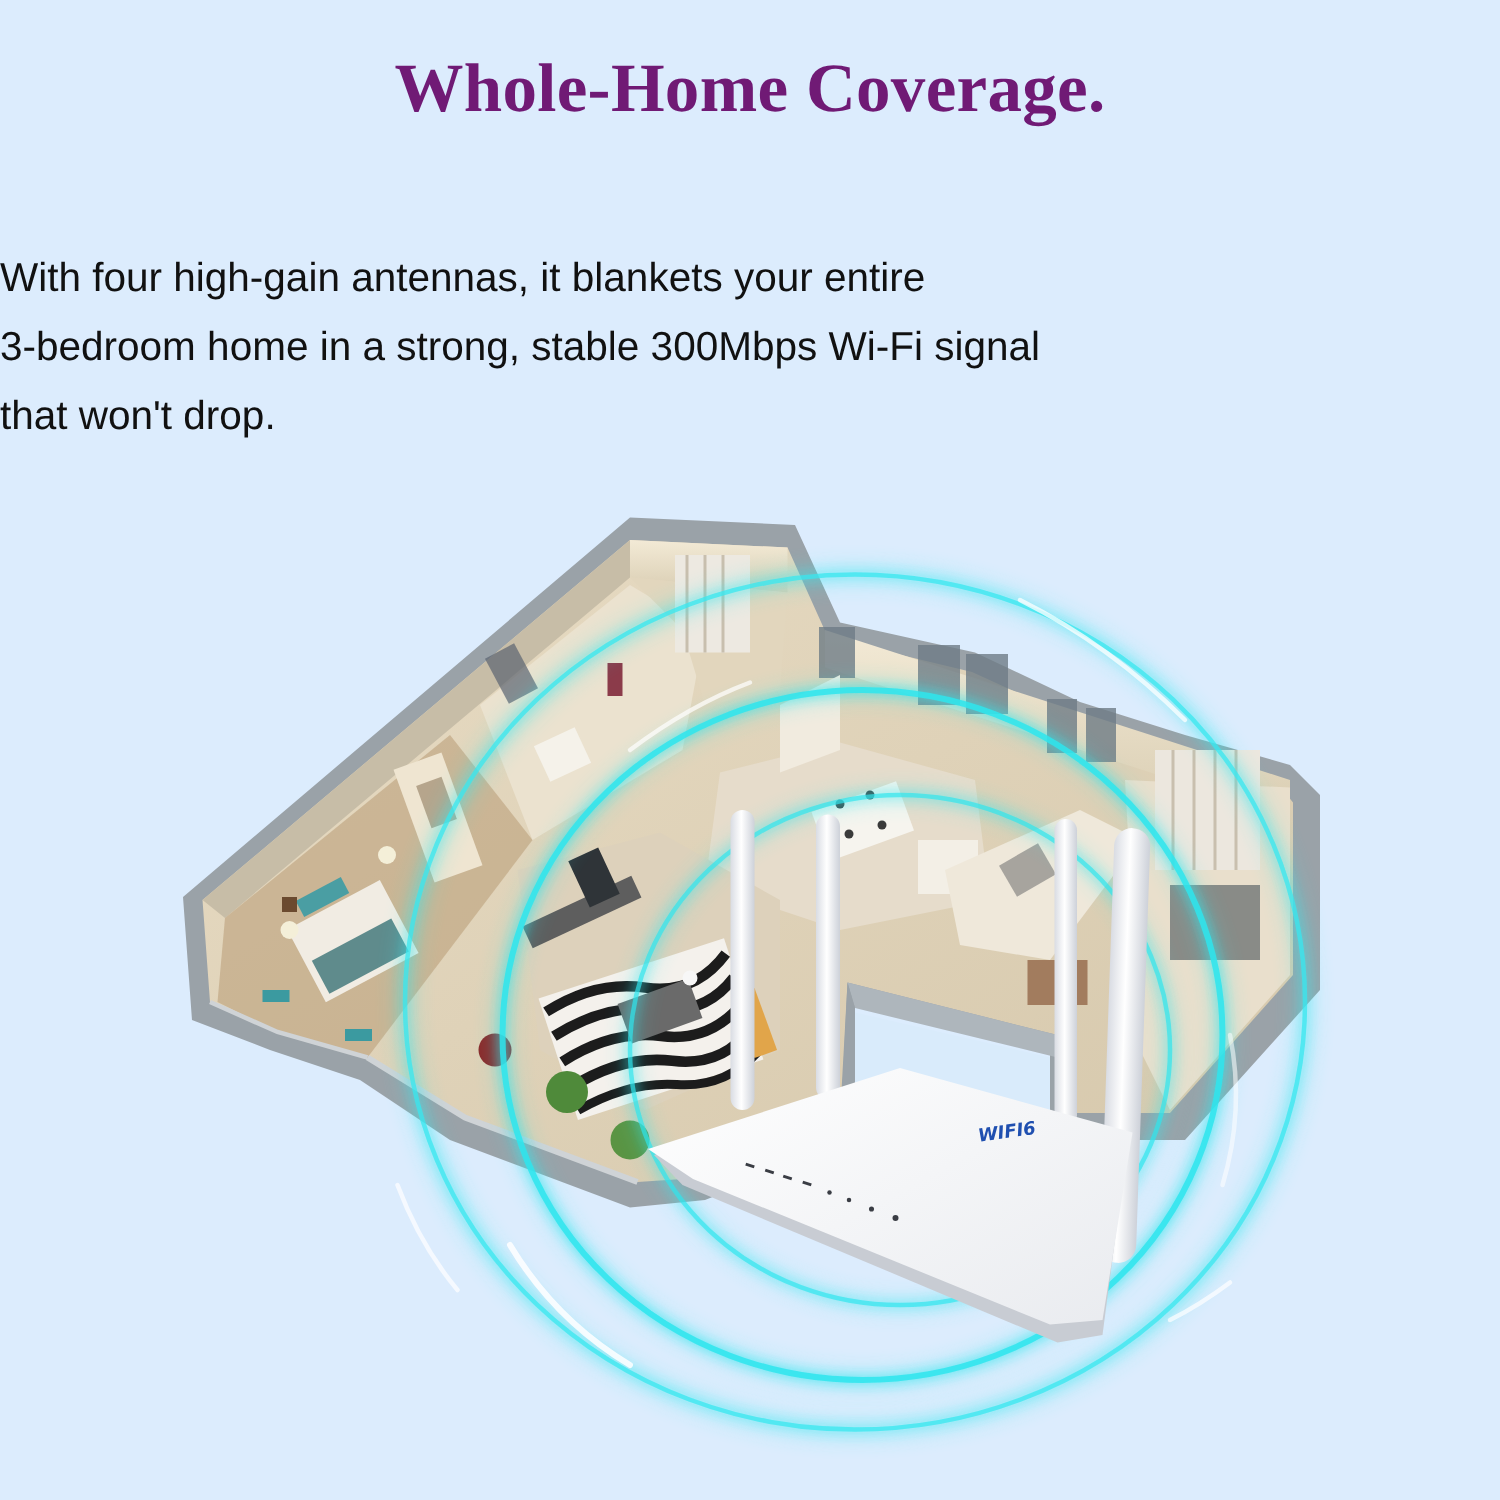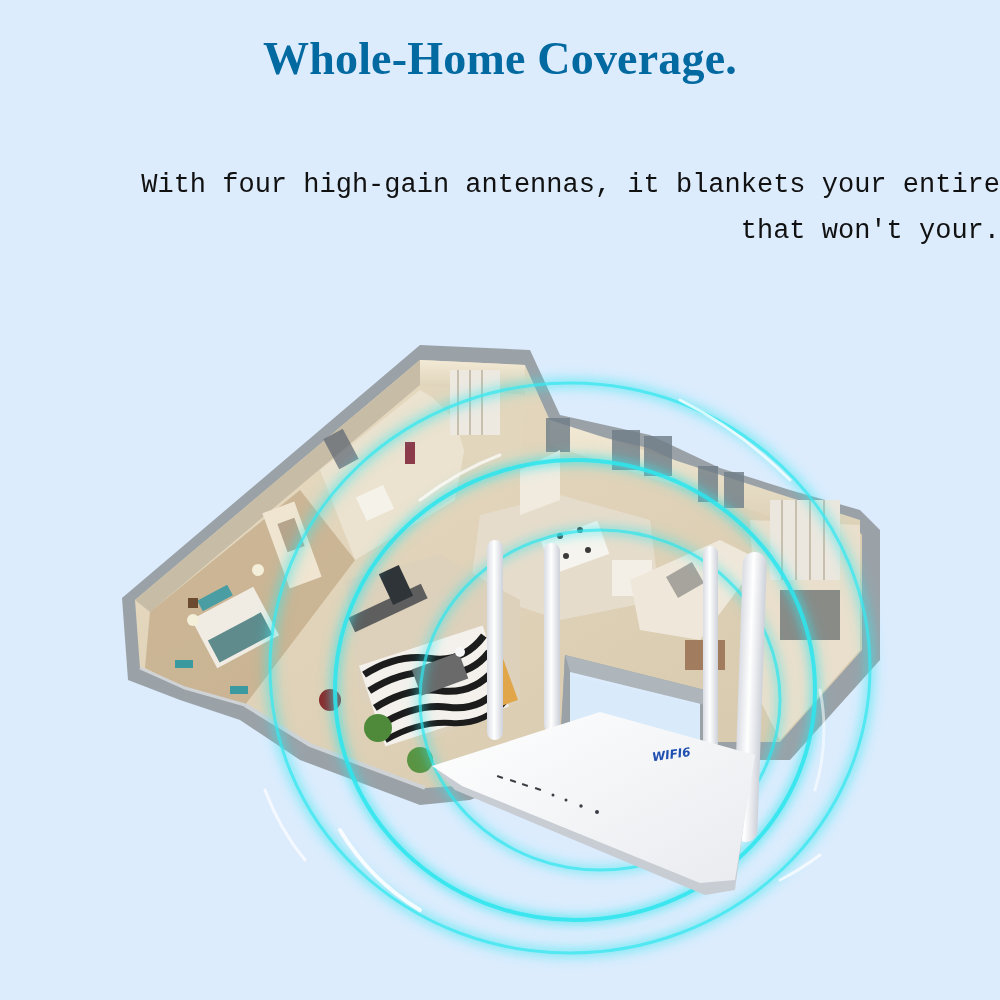--- a/index.html
+++ b/index.html
@@ -19,31 +19,31 @@
     .headline {
       position: absolute;
       left: 0;
       top: 30px;
       width: 1000px;
       text-align: center;
       font-family: "Liberation Serif", "DejaVu Serif", serif;
       font-weight: bold;
       font-size: 46px;
       line-height: 58px;
-      color: #0369a1;
+      color: #701a75;
       letter-spacing: 0.2px;
     }
     .headline div { display: block; }
     .subtext {
       position: absolute;
       left: 0;
       top: 162px;
       width: 1000px;
-      text-align: right;
-      font-family: Liberation Mono, monospace;
+      text-align: left;
+      font-family: Liberation Sans, sans-serif;
       font-size: 27px;
       line-height: 46px;
       color: #111;
     }
     .subtext div { display: block; }
     .scene {
       position: absolute;
       left: 0;
       top: 0;
       width: 1000px;
@@ -54,21 +54,22 @@
 <body>
 
 <div class="canvas">
 
   <div class="headline">
     <div>Whole-Home Coverage.</div>
   </div>
 
   <div class="subtext">
     <div>With four high-gain antennas, it blankets your entire</div>
-    <div>that won't your.</div>
+    <div>3-bedroom home in a strong, stable 300Mbps Wi-Fi signal</div>
+    <div>that won't drop.</div>
   </div>
 
   <svg class="scene" viewBox="0 0 1000 1000" xmlns="http://www.w3.org/2000/svg">
     <defs>
       <filter id="glow" x="-20%" y="-20%" width="140%" height="140%">
         <feGaussianBlur stdDeviation="4" result="b"></feGaussianBlur>
         <feMerge>
             <feMergeNode in="b"></feMergeNode>
             <feMergeNode in="SourceGraphic"></feMergeNode>
           </feMerge>

